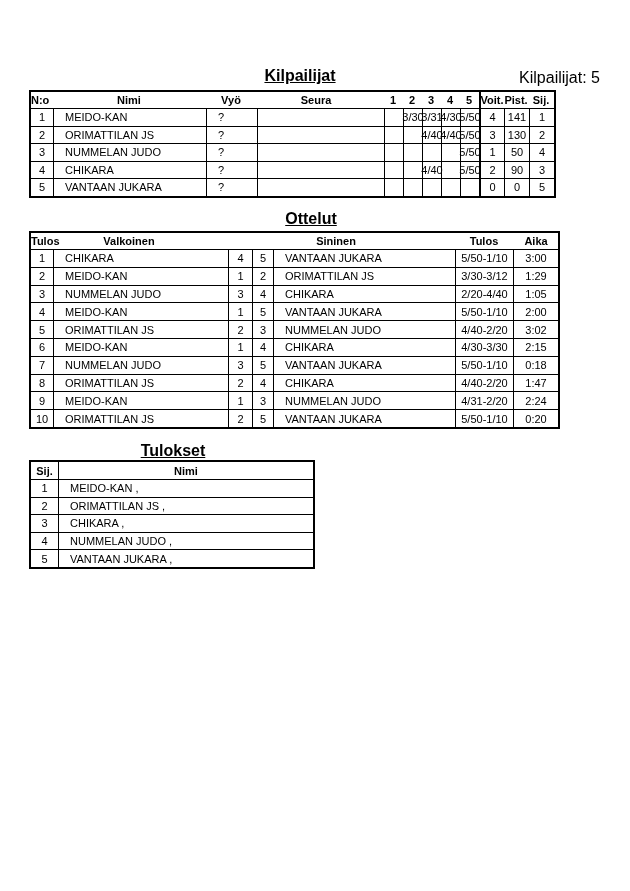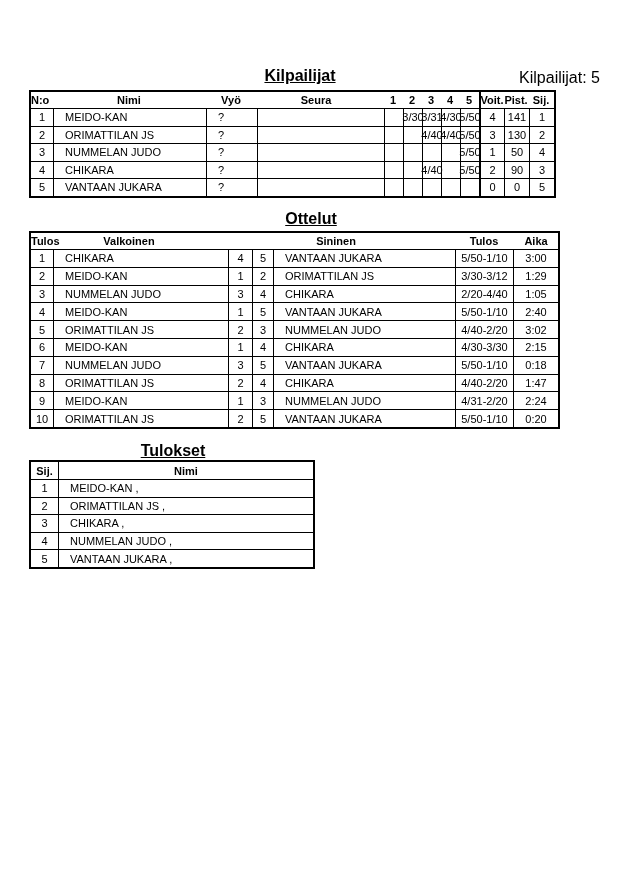--- a/index.html
+++ b/index.html
@@ -183,21 +183,21 @@
         <div class="c ctr">1:05</div>
       </div>
 
       <div class="row">
         <div class="c fc ctr">4</div>
         <div class="c pl">MEIDO-KAN</div>
         <div class="c ctr">1</div>
         <div class="c ctr">5</div>
         <div class="c pl">VANTAAN JUKARA</div>
         <div class="c ctr">5/50-1/10</div>
-        <div class="c ctr">2:40</div>
+        <div class="c ctr">2:00</div>
       </div>
 
       <div class="row">
         <div class="c fc ctr">5</div>
         <div class="c pl">ORIMATTILAN JS</div>
         <div class="c ctr">2</div>
         <div class="c ctr">3</div>
         <div class="c pl">NUMMELAN JUDO</div>
         <div class="c ctr">4/40-2/20</div>
         <div class="c ctr">3:02</div>

